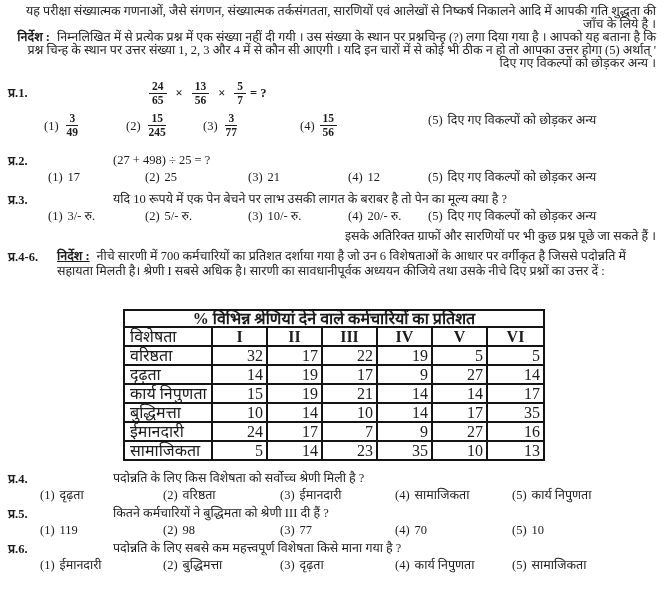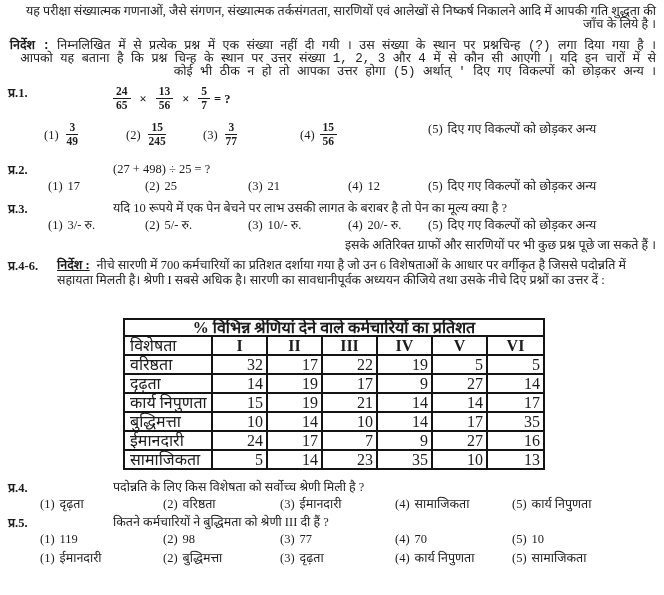--- a/index.html
+++ b/index.html
@@ -4,29 +4,29 @@
 <style>
   html,body{margin:0;padding:0;}
   body{
     width:664px;height:595px;overflow:hidden;
     background:#ffffff;color:#1c1c1c;
     font-family:"Liberation Serif","DejaVu Serif",serif;
     font-size:12.5px;
   }
   .page{padding:5px 6px 0 5px;position:relative;}
   .para{margin:0 2px 0 4px;line-height:13px;text-align:right;}
-  .dir{margin-top:9px;font-family:Liberation Mono, monospace;}
+  .dir{}
   .dirlabel{font-weight:bold;margin-right:7px;}
   .dirlabel.u{text-decoration:underline;}
   .qblock{margin-top:6px;}
   .qline{display:flex;line-height:16px;align-items:flex-start;}
   .qnum{font-weight:bold;width:108px;flex:none;padding-left:3px;box-sizing:border-box;}
   .qnum.narrow{width:52px;}
   .qtext{flex:1;line-height:15px;}
-  .eqrow{display:flex;height:34px;}
+  .eqrow{display:flex;align-items:center;height:34px;gap:36px;}
   .eqbody{display:flex;align-items:center;}
   .optrow{position:relative;height:17px;line-height:16px;font-size:12.5px;}
   .optrow.tall{height:37px;}
   .optrow.tall .opt{top:2px;}
   .opt{position:absolute;top:0;white-space:nowrap;display:inline-flex;align-items:center;}
   .olabel{margin-right:5px;}
   
   .g1 .o1{left:39px;}  .g1 .o2{left:121px;} .g1 .o3{left:198px;} .g1 .o4{left:295px;} .g1 .o5{left:423px;}
   .g2 .o1{left:43px;}  .g2 .o2{left:140px;} .g2 .o3{left:243px;} .g2 .o4{left:343px;} .g2 .o5{left:423px;}
   .g3 .o1{left:35px;}  .g3 .o2{left:158px;} .g3 .o3{left:275px;} .g3 .o4{left:390px;} .g3 .o5{left:507px;}
@@ -313,20 +313,24 @@
           <span>70</span>
         </span>
       <span class="opt o5">
           <span class="olabel">(5)</span>
           <span>10</span>
         </span>
     </div>
   </div>
 
   <div class="qblock qsm">
+    <div class="qline">
+      <span class="qnum">प्र.6.</span>
+      <span class="qtext">पदोन्नति के लिए सबसे कम महत्त्वपूर्ण विशेषता किसे माना गया है ?</span>
+    </div>
     <div class="optrow g3">
       <span class="opt o1">
           <span class="olabel">(1)</span>
           <span>ईमानदारी</span>
         </span>
       <span class="opt o2">
           <span class="olabel">(2)</span>
           <span>बुद्धिमत्ता</span>
         </span>
       <span class="opt o3">

